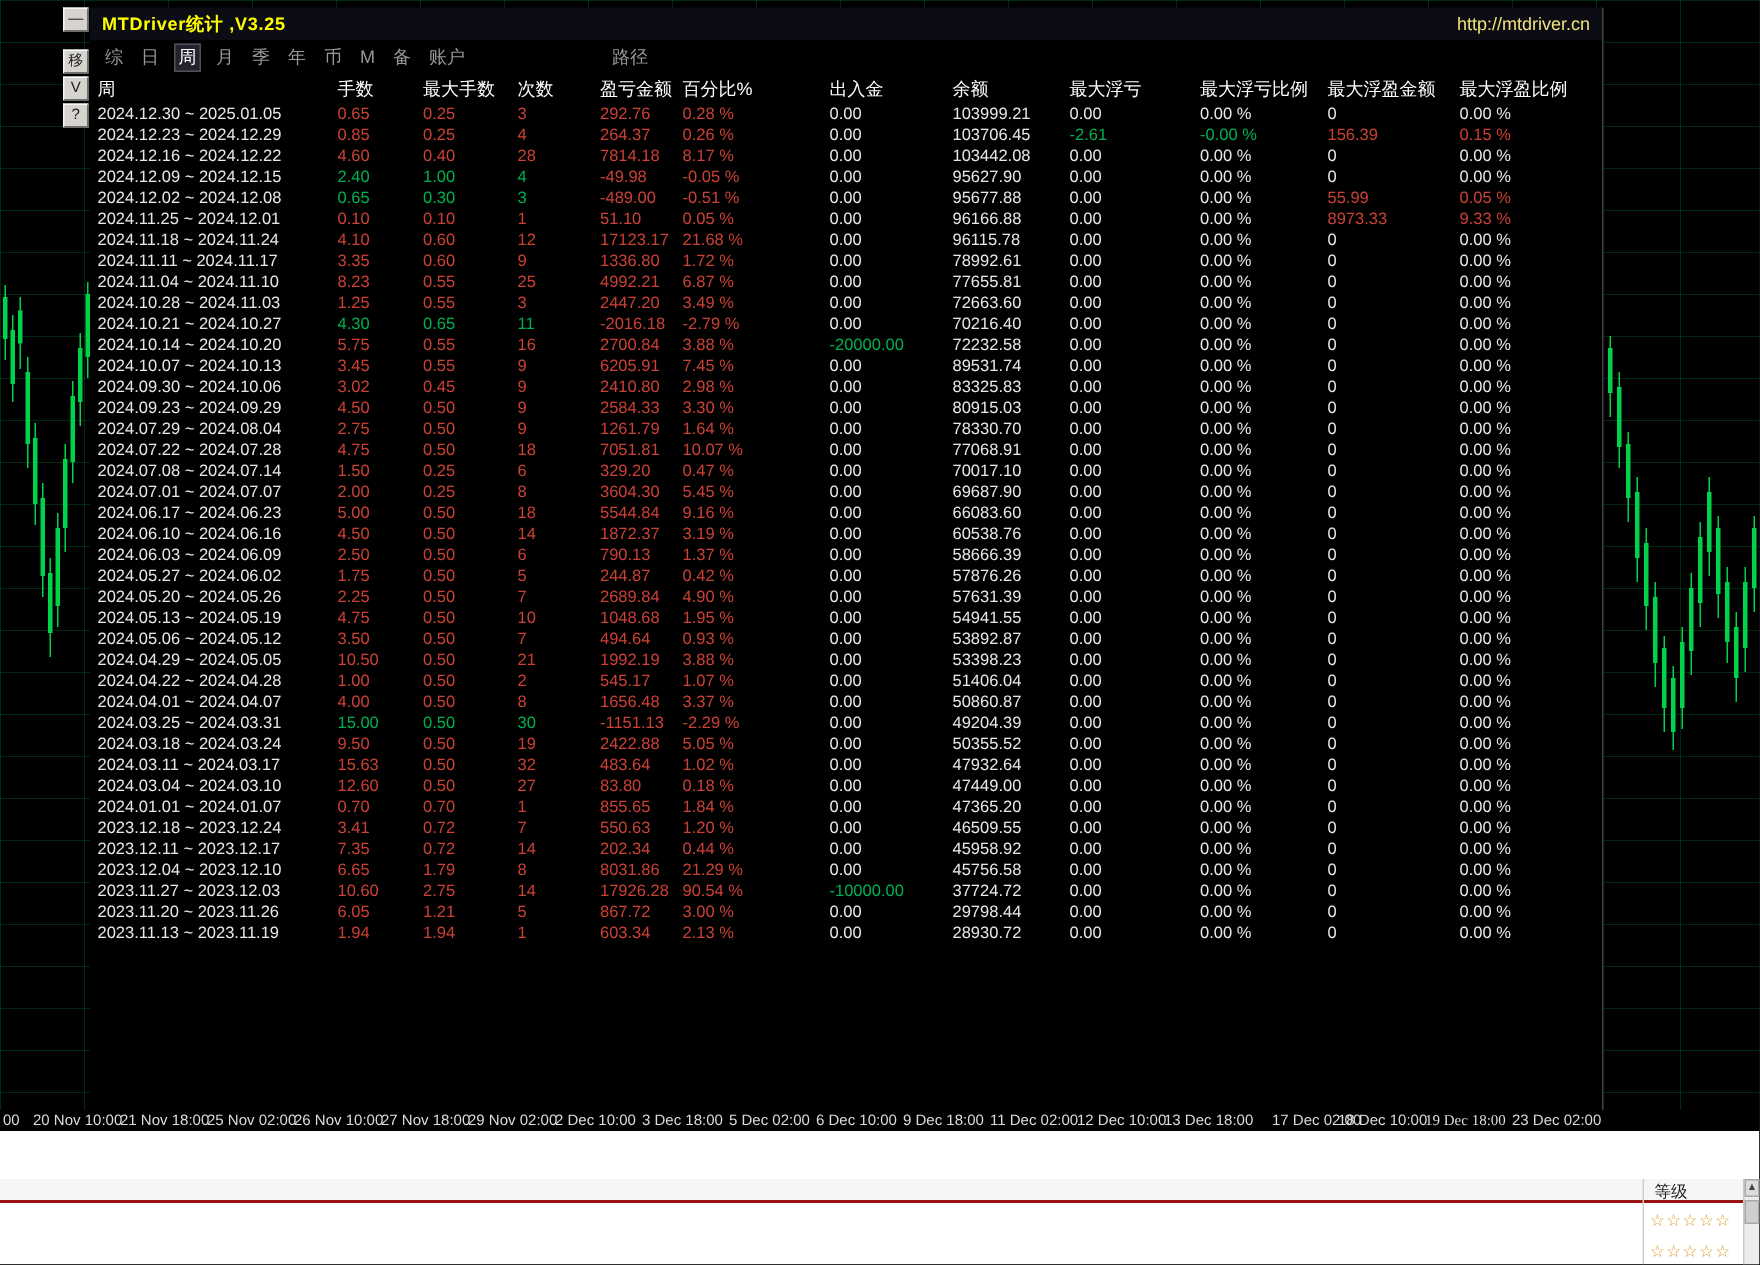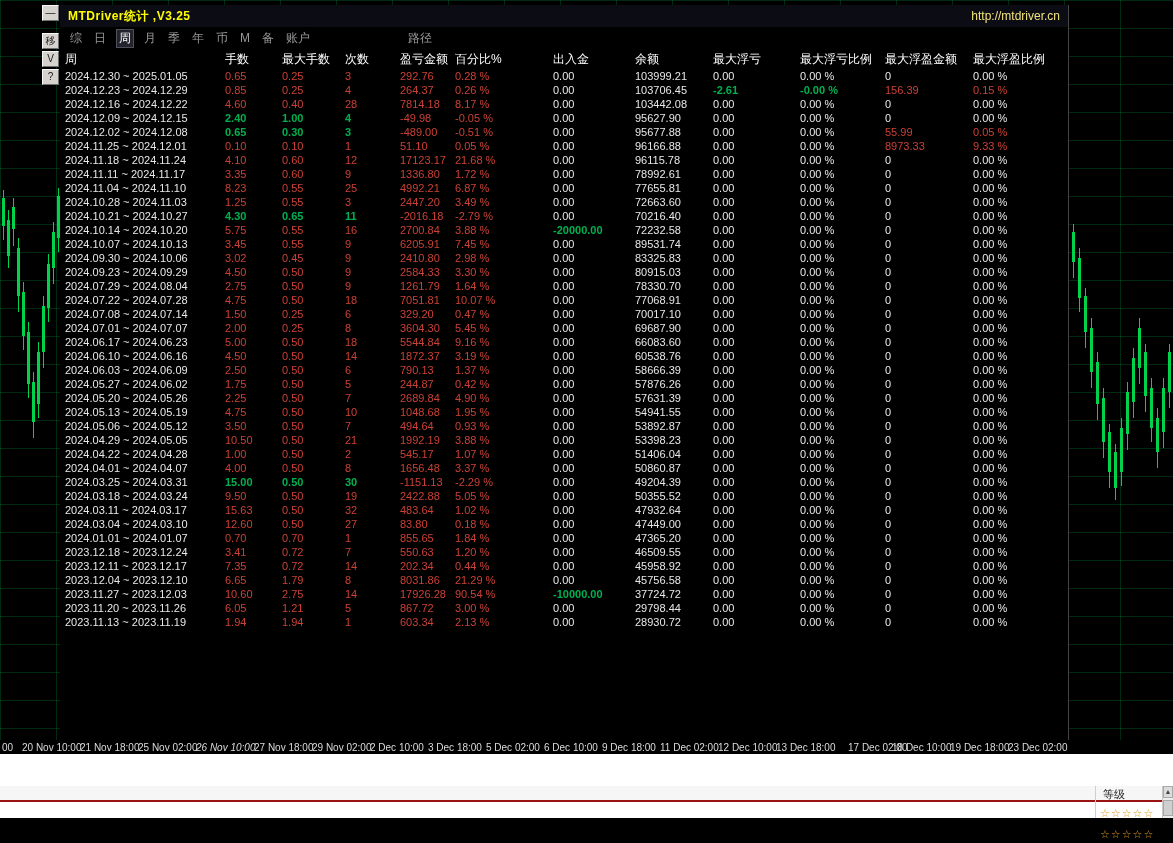--- a/index.html
+++ b/index.html
@@ -28,28 +28,28 @@
   .axis-vline{position:absolute;left:12px;top:2px;bottom:0;width:1px;background:#3c3c3c;}
   .date-label{position:absolute;bottom:1px;font-size:9px;color:#9c9c9c;}
   .date-start{left:4px;} .date-end{left:924px;}
   .equity-svg{position:absolute;left:0;top:0;}
 
   .thead,.trow{display:grid;grid-template-columns:160px 57px 63px 55px 55px 98px 82px 78px 87px 85px 88px 1fr;
                padding-left:5px;box-sizing:border-box;}
   .thead{height:20px;align-items:center;color:#ffffff;font-size:12px;}
   .tbody{font-size:11px;}
   .trow{height:14px;line-height:14px;white-space:nowrap;}
-  .c-white{color:#e8e8e8;} .c-red{color:#cb4136;} .c-green{color:#00b050;font-weight:bold;}
+  .c-white{color:#e8e8e8;} .c-red{color:#cb4136;} .c-green{color:#00b050;}
 
   
   .time-axis{position:absolute;left:0;top:740px;width:1173px;height:14px;background:#000;z-index:2;}
   .time-axis span{position:absolute;top:2px;font-size:10px;color:#dcdcdc;white-space:nowrap;}
 
   
-  .terminal{position:absolute;left:0;top:754px;width:1173px;height:64px;background:#ffffff;z-index:5;
+  .terminal{position:absolute;left:0;top:754px;width:1173px;height:89px;background:#ffffff;z-index:5;
             font-size:12px;color:#111;}
   .t-spacer{height:32px;border-bottom:1px solid #e0e0e0;}
   .t-header{position:absolute;left:0;top:32px;width:1173px;height:14px;background:#f6f6f6;
             border-bottom:2px solid #991111;}
   .rating-label{position:absolute;left:1103px;top:1px;font-size:11px;color:#222;}
   .t-message{position:absolute;left:3px;top:53px;color:#000;}
   .v-sep{position:absolute;left:1095px;top:32px;bottom:0;width:1px;background:#cfcfcf;}
   .stars{position:absolute;left:1100px;color:#dd9a22;font-size:11px;letter-spacing:1px;white-space:nowrap;}
   .scrollbar{position:absolute;right:0;top:32px;bottom:0;width:11px;background:#ececec;border-left:1px solid #c8c8c8;box-sizing:border-box;}
   .scroll-btn{height:12px;background:#dcdcdc;border:1px solid #a8a8a8;box-sizing:border-box;
@@ -736,34 +736,34 @@
           <div class="c-white">0.00 %</div>
         </div>
       </div>
   </div>
 
   <div class="time-axis">
       <span style="left: 2px;">00</span>
       <span style="left: 22px;">20 Nov 10:00</span>
       <span style="left: 80px;">21 Nov 18:00</span>
       <span style="left: 138px; text-align: right;">25 Nov 02:00</span>
-      <span style="left: 196px; font-style: italic;">26 Nov 10:00</span>
+      <span style="left: 196px;">26 Nov 10:00</span>
       <span style="left: 254px;">27 Nov 18:00</span>
       <span style="left: 312px;">29 Nov 02:00</span>
       <span style="left: 370px;">2 Dec 10:00</span>
       <span style="left: 428px;">3 Dec 18:00</span>
       <span style="left: 486px;">5 Dec 02:00</span>
       <span style="left: 544px;">6 Dec 10:00</span>
       <span style="left: 602px;">9 Dec 18:00</span>
       <span style="left: 660px;">11 Dec 02:00</span>
       <span style="left: 718px;">12 Dec 10:00</span>
       <span style="left: 776px;">13 Dec 18:00</span>
       <span style="left: 834px; margin-left: 14px;">17 Dec 02:00</span>
       <span style="left: 892px;">18 Dec 10:00</span>
-      <span style="left: 950px;">19 Dec 18:00</span>
+      <span style="left: 950px; font-family: Liberation Serif, serif;">19 Dec 18:00</span>
       <span style="left: 1008px;">23 Dec 02:00</span>
     </div>
 
   <div class="terminal">
     <div class="t-spacer"></div>
     <div class="t-header">
       <span class="rating-label">等级</span>
     </div>
     <div class="v-sep"></div>
     <div class="scrollbar">

